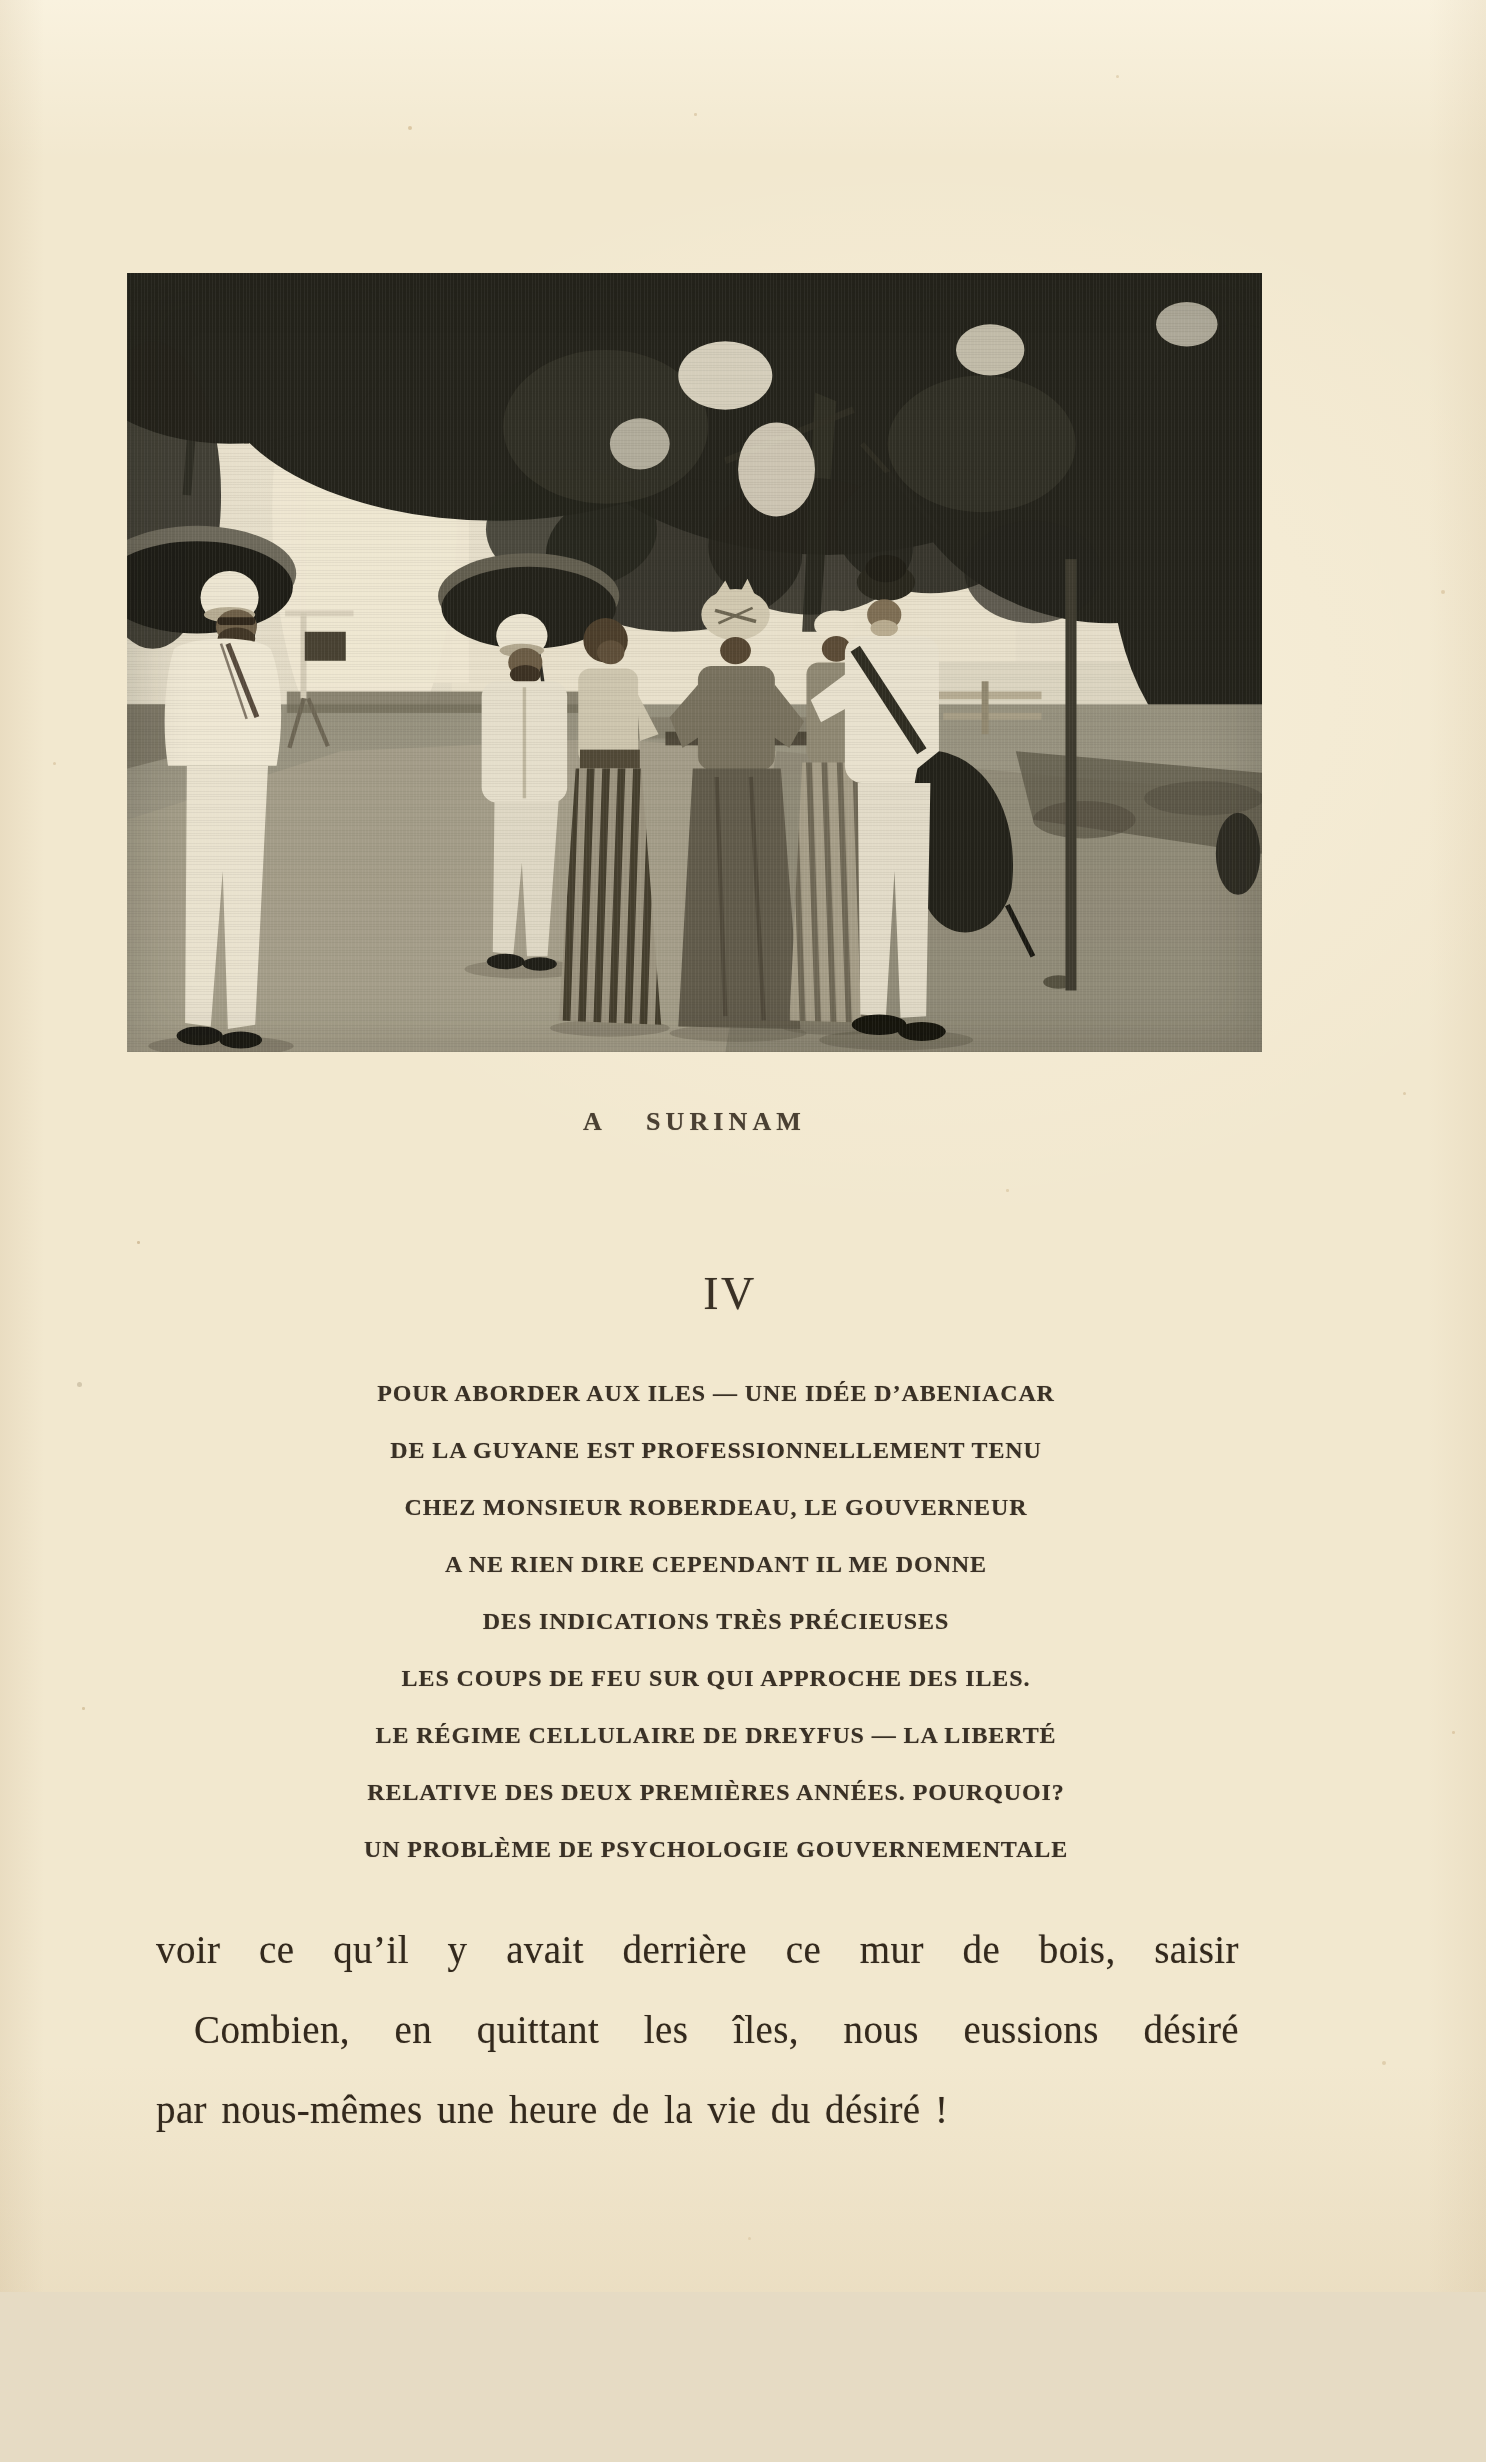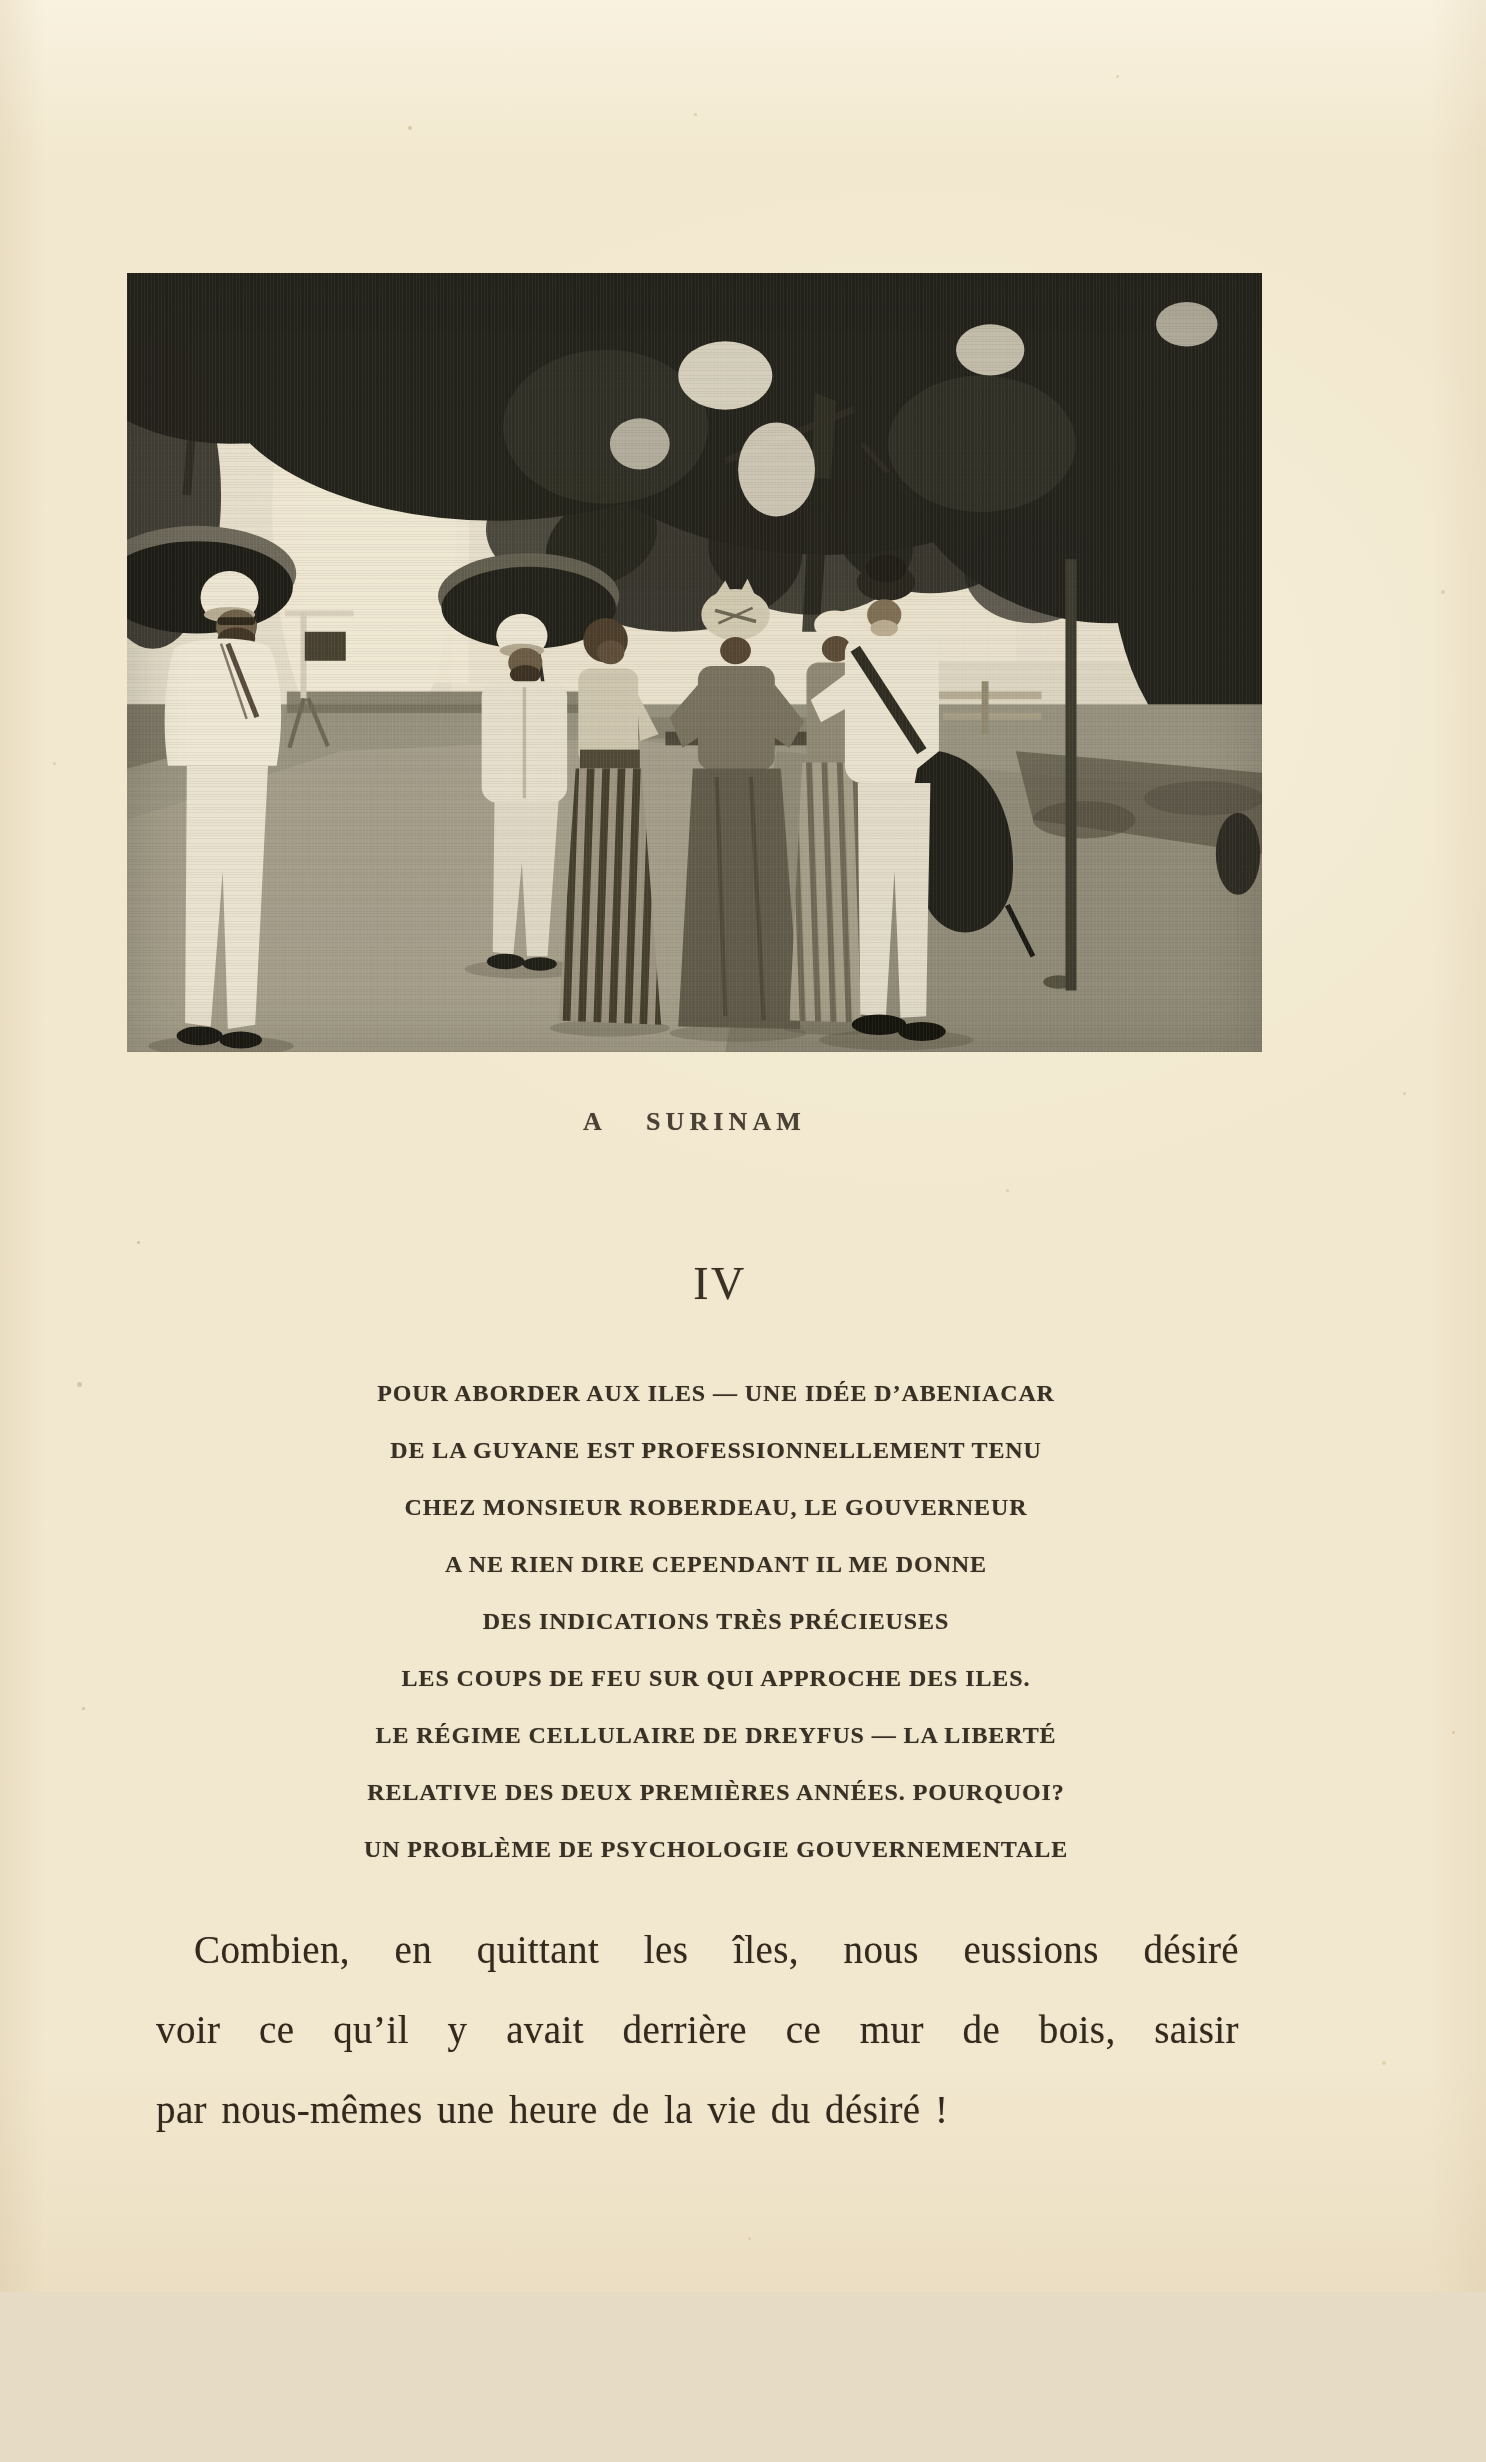--- a/index.html
+++ b/index.html
@@ -33,21 +33,21 @@
   }
 
   
   .caption{
     position:absolute;left:127px;top:1106px;width:1135px;
     text-align:center;font-size:26px;line-height:31px;font-weight:700;
     letter-spacing:5.1px;word-spacing:29px;color:#4a4033;
     text-shadow:0 0 0.9px rgba(74,64,51,.45);
   }
   .chapter-number{
-    position:absolute;left:72px;top:1254px;width:1288px;margin:4px;
+    position:absolute;left:72px;top:1254px;width:1288px;margin:14px;
     text-align:center;font-size:46px;line-height:51px;font-weight:400;
     letter-spacing:2.6px;color:#3a3126;
     text-shadow:0 0 0.9px rgba(58,49,38,.5);
   }
   .summary{
     position:absolute;left:72px;top:1365px;width:1288px;
     text-align:center;font-size:24px;line-height:57px;font-weight:700;
     letter-spacing:0.9px;color:#3a3126;
     text-shadow:0 0 0.9px rgba(58,49,38,.45);
   }
@@ -253,22 +253,22 @@
     <div class="s-line">CHEZ MONSIEUR ROBERDEAU, LE GOUVERNEUR</div>
     <div class="s-line">A NE RIEN DIRE CEPENDANT IL ME DONNE</div>
     <div class="s-line">DES INDICATIONS TRÈS PRÉCIEUSES</div>
     <div class="s-line">LES COUPS DE FEU SUR QUI APPROCHE DES ILES.</div>
     <div class="s-line">LE RÉGIME CELLULAIRE DE DREYFUS — LA LIBERTÉ</div>
     <div class="s-line">RELATIVE DES DEUX PREMIÈRES ANNÉES. POURQUOI?</div>
     <div class="s-line">UN PROBLÈME DE PSYCHOLOGIE GOUVERNEMENTALE</div>
   </div>
 
   <div class="body-text">
+    <div class="body-line">voir ce qu’il y avait derrière ce mur de bois, saisir</div>
     <div class="body-line first">Combien, en quittant les îles, nous eussions désiré</div>
-    <div class="body-line">voir ce qu’il y avait derrière ce mur de bois, saisir</div>
     <div class="body-line last">par nous-mêmes une heure de la vie du désiré !</div>
   </div>
 
   <i class="speck" style="left:408px;top:126px;width:4.3px;height:4.3px;background:#c9ab7e;opacity:.55"></i>
   <i class="speck" style="left:694px;top:113px;width:2.6px;height:2.6px;background:#cdb48c;opacity:.5"></i>
   <i class="speck" style="left:1116px;top:75px;width:3.4px;height:3.4px;background:#d2bb92;opacity:.5"></i>
   <i class="speck" style="left:1441px;top:590px;width:4.3px;height:4.3px;background:#c9ae80;opacity:.45"></i>
   <i class="speck" style="left:53px;top:762px;width:3.4px;height:3.4px;background:#cdb48c;opacity:.5"></i>
   <i class="speck" style="left:137px;top:1241px;width:2.6px;height:2.6px;background:#b89a6e;opacity:.5"></i>
   <i class="speck" style="left:1403px;top:1092px;width:3.4px;height:3.4px;background:#cdb48c;opacity:.55"></i>

